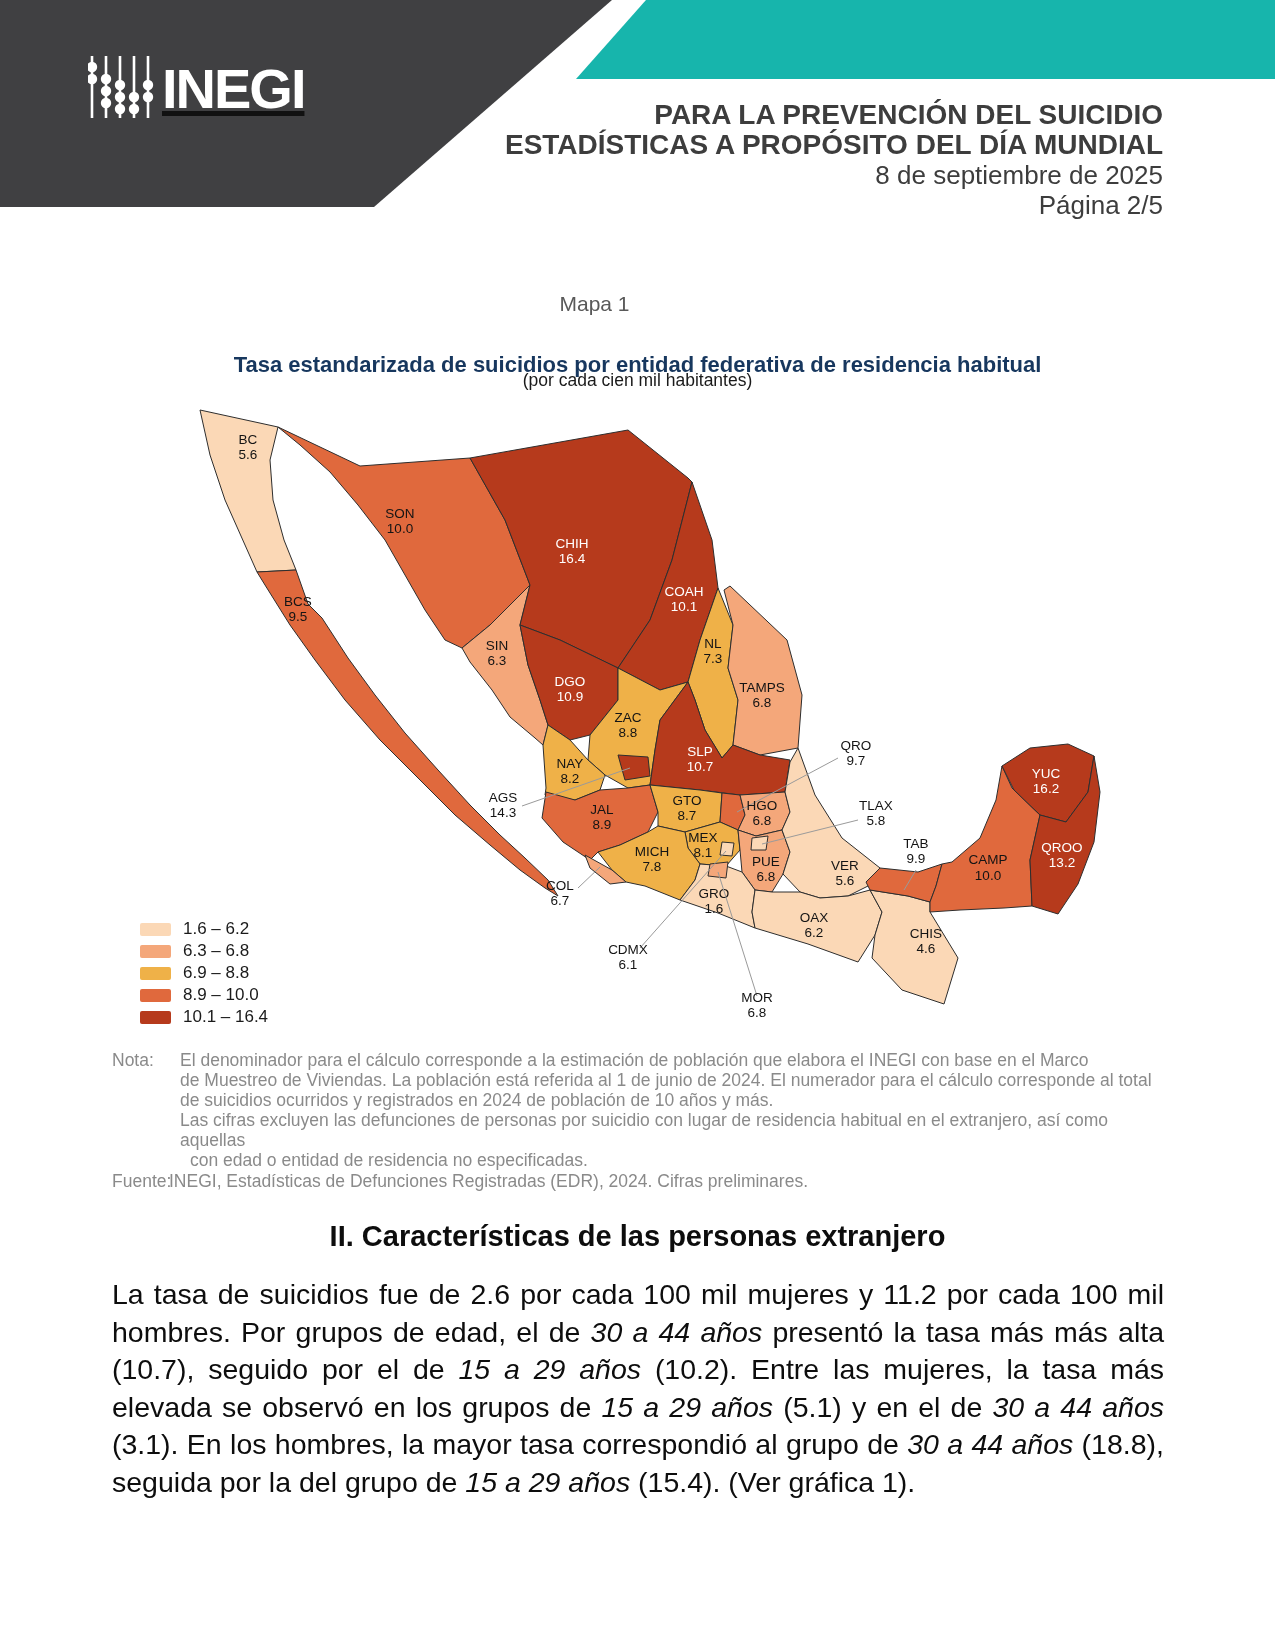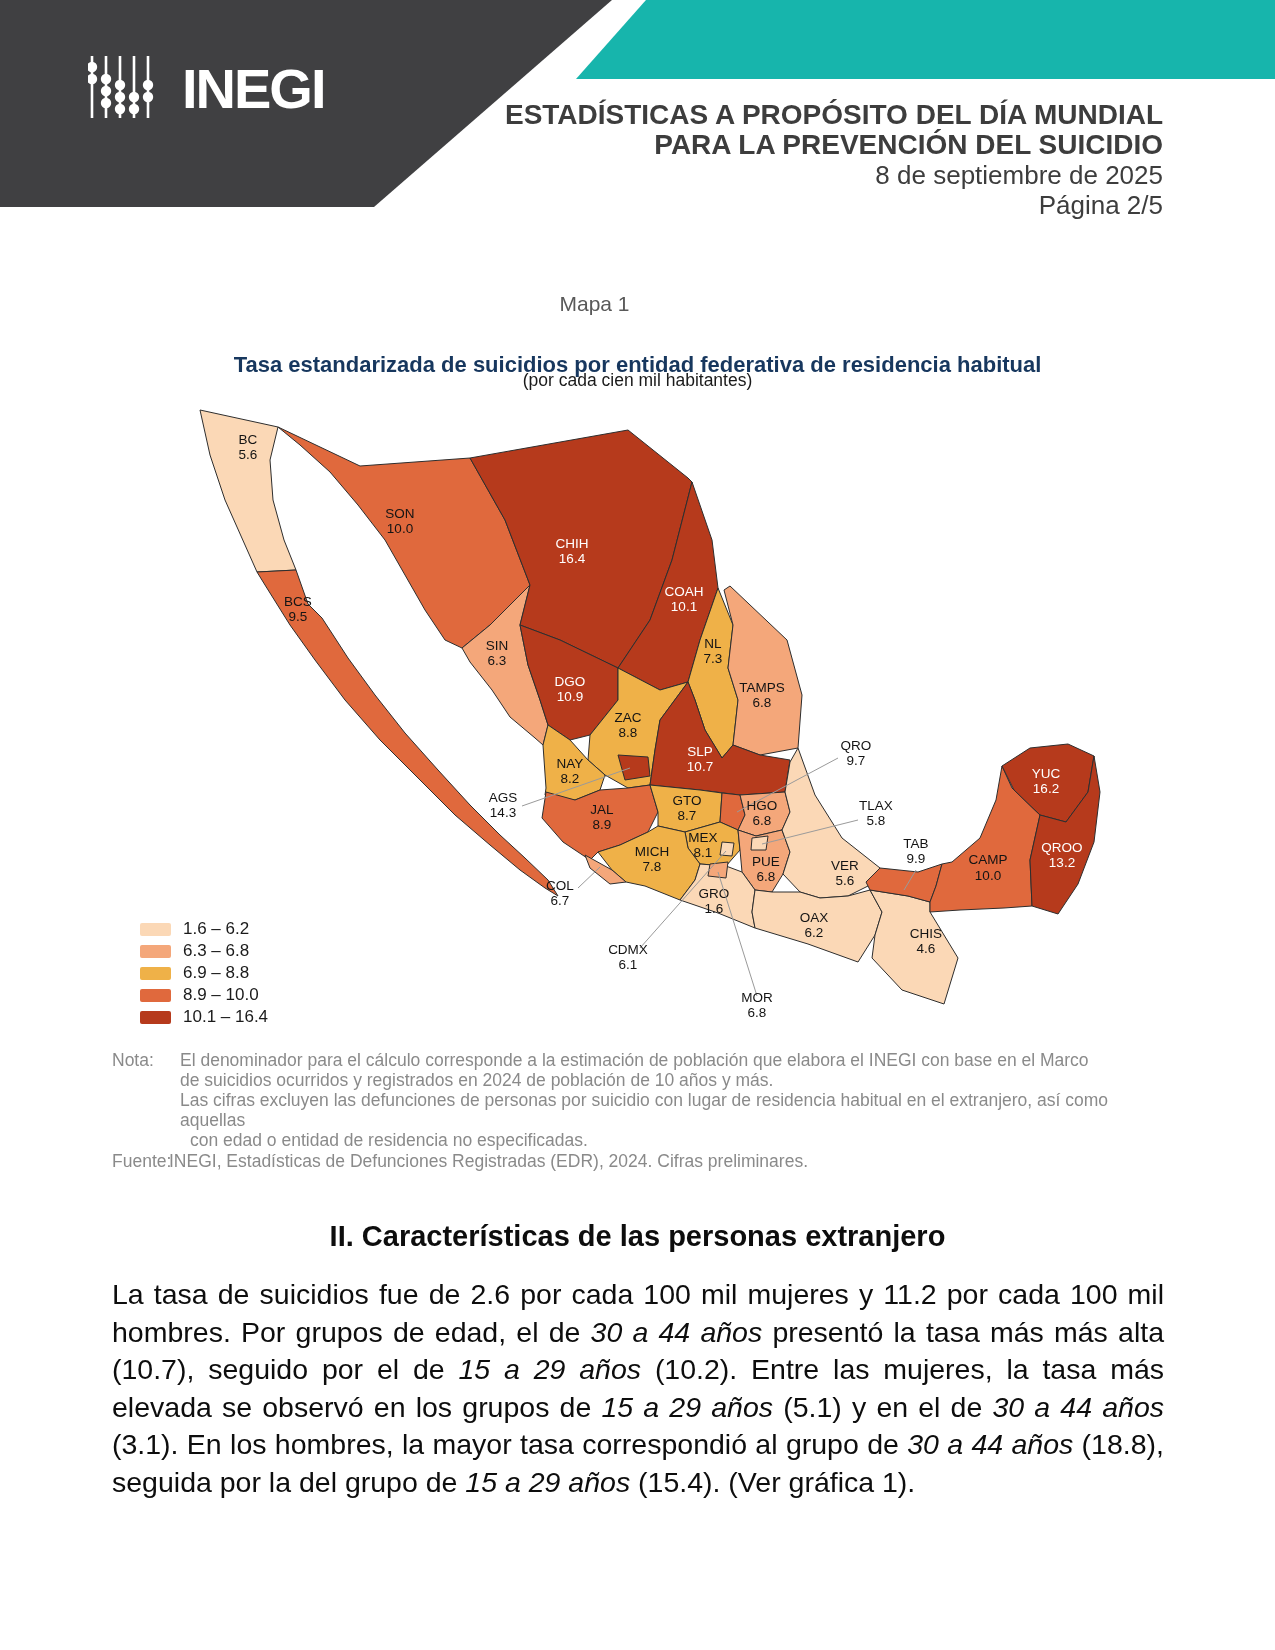--- a/index.html
+++ b/index.html
@@ -3,21 +3,21 @@
 <meta charset="utf-8">
 <style>
   html,body{margin:0;padding:0;background:#e8e8e8;}
   .page{position:relative;width:1275px;height:1650px;background:#ffffff;overflow:hidden;
         font-family:"Liberation Sans",sans-serif;color:#111;margin:0 auto;}
   
   .hdr-gray{position:absolute;left:0;top:0;width:1275px;height:207px;background:#404042;
             clip-path:polygon(0 0,612px 0,374px 207px,0 207px);}
   .hdr-teal{position:absolute;left:0;top:0;width:1275px;height:79px;background:#17b5ac;
             clip-path:polygon(646px 0,1275px 0,1275px 79px,576px 79px);}
-  .logo{position:absolute;left:88px;top:54px;display:flex;align-items:center;gap:20px;}
+  .logo{position:absolute;left:88px;top:54px;display:flex;align-items:center;gap:0;text-decoration:underline;}
   .logo-text{color:#fff;font-weight:bold;font-size:56px;letter-spacing:-2px;line-height:1;}
   .banner-text{position:absolute;left:640px;top:20px;width:420px;text-align:center;
                color:#fff;font-weight:bold;font-size:27px;}
   .title-block{position:absolute;right:112px;top:100px;text-align:right;color:#3d3d3d;}
   .title-block .t1{font-weight:bold;font-size:28px;line-height:30px;}
   .title-block .t2{font-size:26px;line-height:30px;}
   
   .map-label{position:absolute;left:0;top:292px;width:1189px;text-align:center;
              font-size:21px;color:#595959;}
   .map-title{position:absolute;left:0;top:318px;width:1275px;text-align:center;
@@ -83,22 +83,22 @@
           <circle cx="60" cy="31" r="5.2"></circle>
             <circle cx="60" cy="43" r="5.2"></circle>
         </g>
       </svg>
     </span>
     <span class="logo-text">INEGI</span>
   </div>
 
 
   <div class="title-block">
+    <div class="t1">PARA LA PREVENCIÓN DEL SUICIDIO</div>
     <div class="t1">ESTADÍSTICAS A PROPÓSITO DEL DÍA MUNDIAL</div>
-    <div class="t1">PARA LA PREVENCIÓN DEL SUICIDIO</div>
     <div class="t2">8 de septiembre de 2025</div>
     <div class="t2">Página 2/5</div>
   </div>
 
   <div class="map-label">Mapa 1</div>
   <div class="map-title">Tasa estandarizada de suicidios por entidad federativa de residencia habitual</div>
   <div class="map-sub">(por cada cien mil habitantes)</div>
 
   <svg id="map-svg" width="920" height="628" viewBox="190 400 920 628">
       <polygon points="200,410 278,427 270,460 273,500 284,540 296,570 257,572 245,545 225,500 210,455" fill="#FBD8B6" stroke="#2e2e2e" stroke-width="1" stroke-linejoin="round"></polygon>
@@ -226,20 +226,21 @@
       <div class="legend-row">
         <div class="legend-swatch" style="background: rgb(182, 58, 28);"></div>
         <span class="legend-text">10.1 – 16.4</span>
       </div>
     </div>
 
   <div class="notes">
     <span class="nota-label">Nota:</span>
     <div class="nota-lines">
       <div class="l1">El denominador para el cálculo corresponde a la estimación de población que elabora el INEGI con base en el Marco</div>
+      <div class="l2">de Muestreo de Viviendas. La población está referida al 1 de junio de 2024. El numerador para el cálculo corresponde al total</div>
       <div class="l3">de suicidios ocurridos y registrados en 2024 de población de 10 años y más.</div>
       <div class="l4">Las cifras excluyen las defunciones de personas por suicidio con lugar de residencia habitual en el extranjero, así como aquellas</div>
       <div class="l5">con edad o entidad de residencia no especificadas.</div>
     </div>
     <div class="fuente-row">
       <span class="fl">Fuente:</span>
       <span class="ft">INEGI, Estadísticas de Defunciones Registradas (EDR), 2024. Cifras preliminares.</span>
     </div>
   </div>
 

